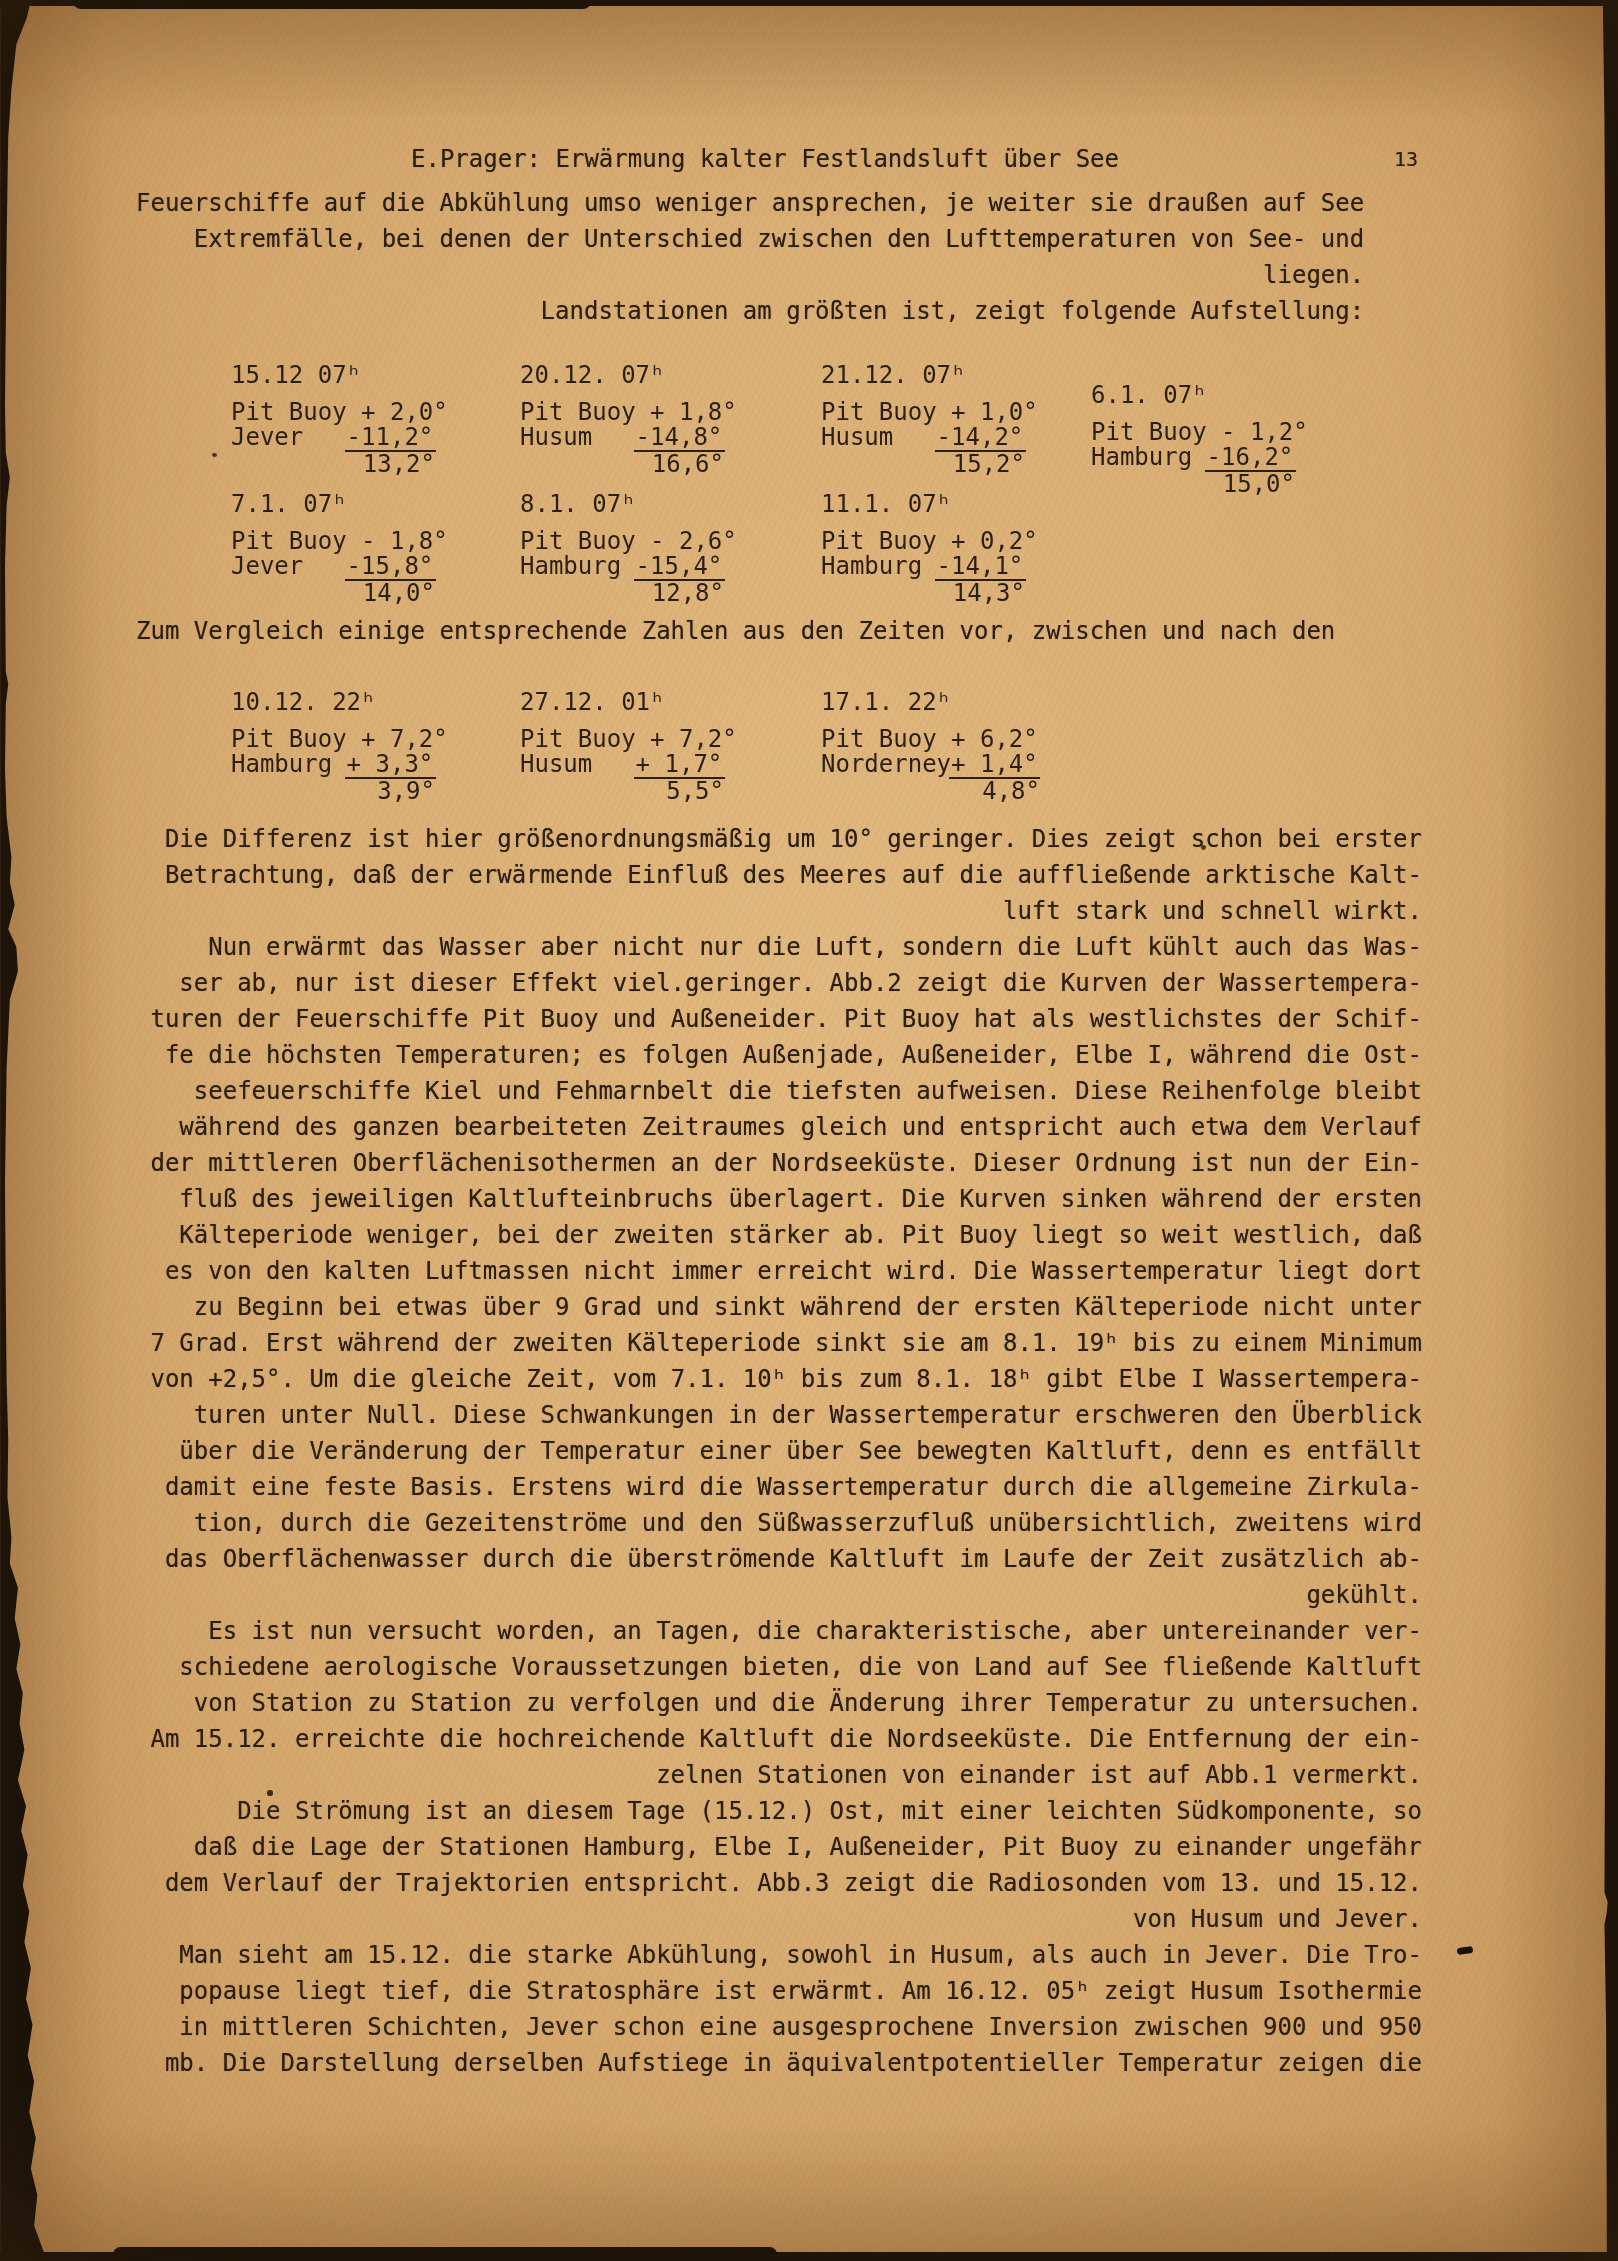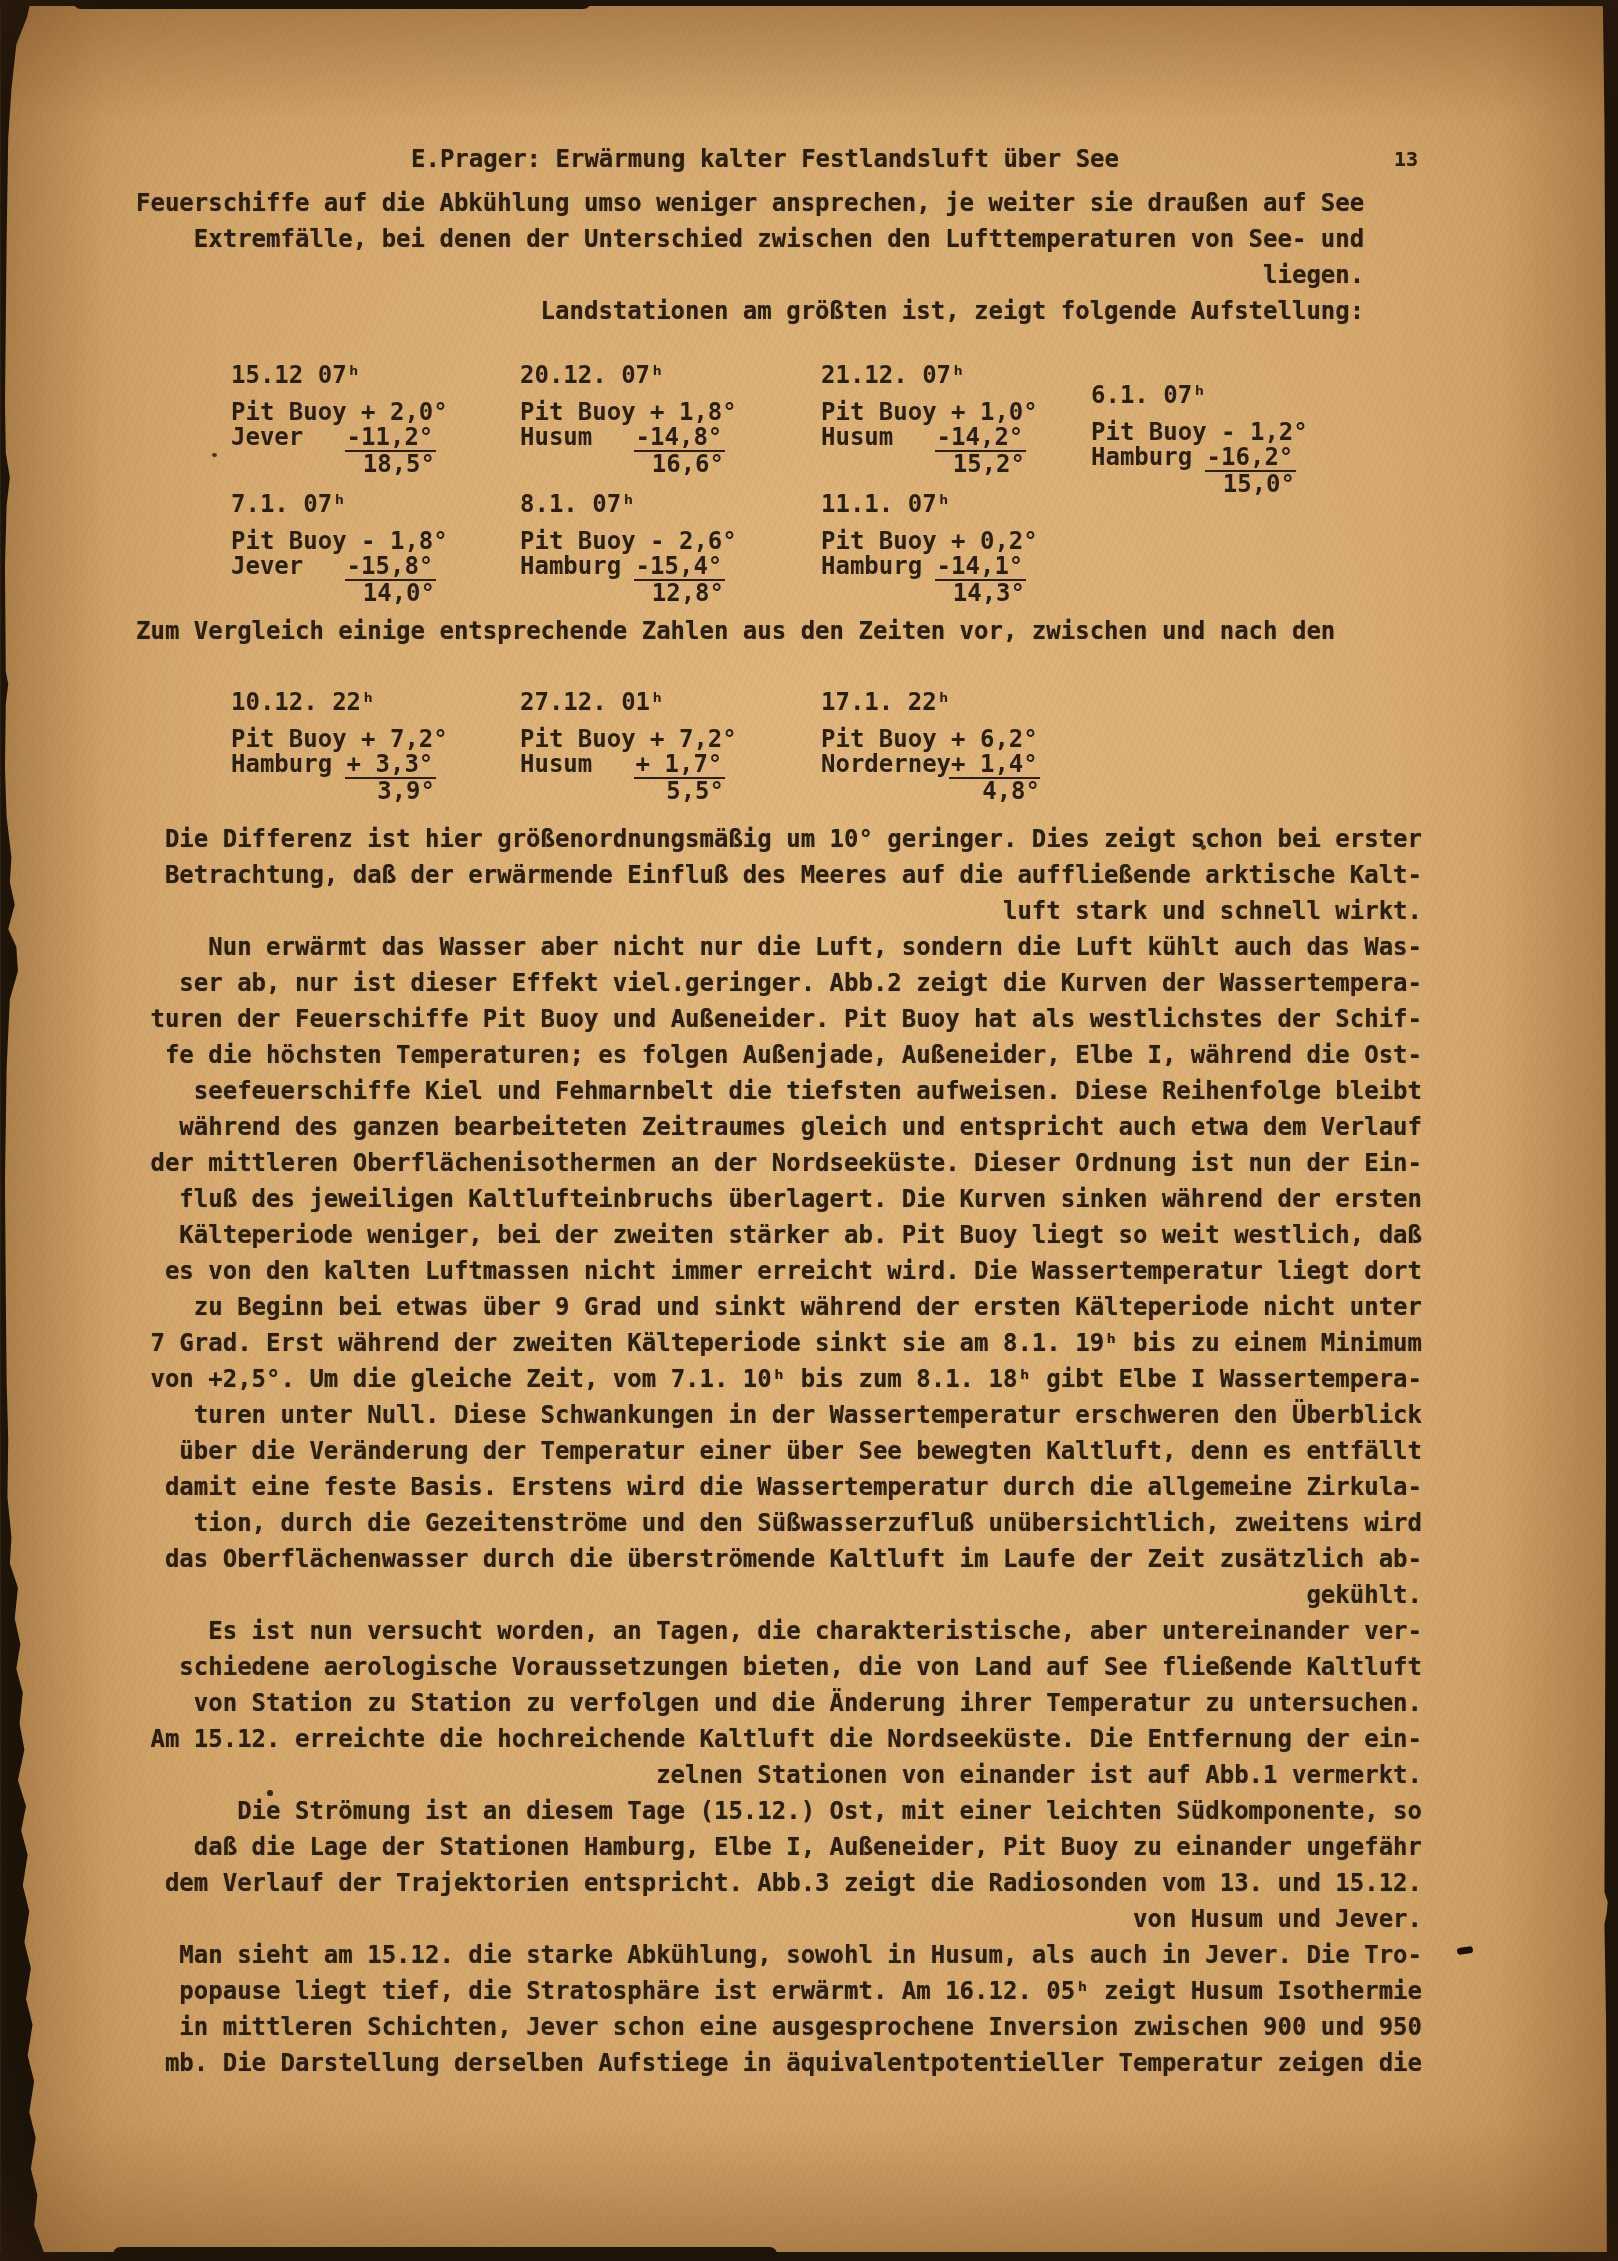--- a/index.html
+++ b/index.html
@@ -1,19 +1,19 @@
 <!DOCTYPE html>
 <html style="--ink: #2b1e12;font-size:13px"><head>
 <meta charset="utf-8">
 <style>
   html,body{margin:0;padding:0;background:#0b0906;}
   #page{
     position:relative;width:1619px;height:2261px;overflow:hidden;
     font-family:"DejaVu Sans Mono","DejaVu Sans",monospace;
-    font-weight:700;
+    font-weight:400;
     color:var(--ink,#2b1e12);
     background:
       linear-gradient(180deg, rgba(120,72,30,.28), rgba(120,72,30,0) 121px),
       linear-gradient(0deg, rgba(115,68,28,.22), rgba(115,68,28,0) 138px),
       linear-gradient(90deg, rgba(115,68,28,.20), rgba(115,68,28,0) 105px),
       linear-gradient(270deg, rgba(115,68,28,.22), rgba(115,68,28,0) 121px),
       repeating-linear-gradient(115deg, rgba(120,70,30,.045) 0 1.6px, rgba(0,0,0,0) 1.6px 5.7px),
       repeating-linear-gradient(25deg, rgba(255,236,200,.05) 0 0.8px, rgba(0,0,0,0) 0.8px 4.9px),
       radial-gradient(ellipse at 50% 44%, #e1b87f 0%, #d9ae74 46%, #cfa166 80%, #c4955c 100%);
   }
@@ -50,21 +50,21 @@
   <div id="running-title" class="txt">E.Prager: Erwärmung kalter Festlandsluft über See</div>
   <div id="page-number" class="txt">13</div>
 
   <div id="intro" class="txt lines"><div>Feuerschiffe auf die Abkühlung umso weniger ansprechen, je weiter sie draußen auf See</div><div>   Extremfälle, bei denen der Unterschied zwischen den Lufttemperaturen von See- und</div><div>liegen.</div><div>Landstationen am größten ist, zeigt folgende Aufstellung:</div></div>
 
   <div id="table-1" class="tblock">
     <div class="tcol colA">
       <div class="tdate">15.12 07ʰ</div>
       <div class="trow">Pit Buoy + 2,0°</div>
       <div class="trow"><span class="tlabel">Jever   </span><span class="tval">-11,2°</span></div>
-      <div class="tsum">18,5°</div>
+      <div class="tsum">13,2°</div>
     </div>
     <div class="tcol colB">
       <div class="tdate">20.12. 07ʰ</div>
       <div class="trow">Pit Buoy + 1,8°</div>
       <div class="trow"><span class="tlabel">Husum   </span><span class="tval">-14,8°</span></div>
       <div class="tsum">16,6°</div>
     </div>
     <div class="tcol colC">
       <div class="tdate">21.12. 07ʰ</div>
       <div class="trow">Pit Buoy + 1,0°</div>

